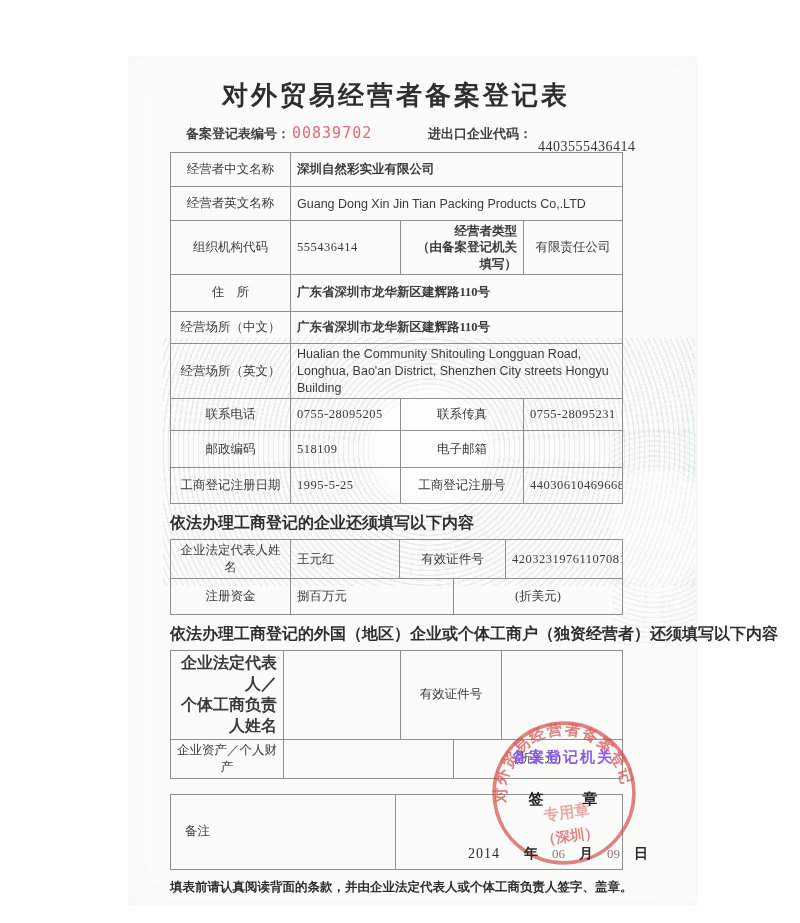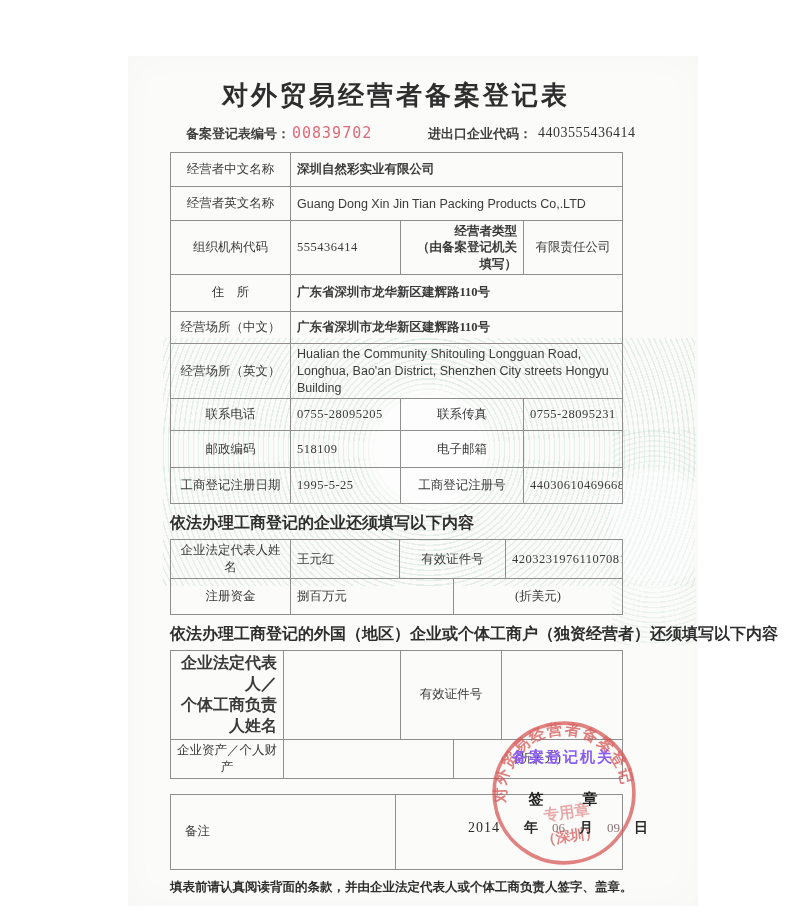--- a/index.html
+++ b/index.html
@@ -33,21 +33,21 @@
   }
   .header-line{position:relative;height:20px;margin-bottom:9px;font-size:13px;}
   .hl-label{font-weight:bold;color:#404040;}
   .form-no-label{position:absolute;left:16px;top:2px;}
   .form-no{
     position:absolute;left:122px;top:1px;
     font-family:"DejaVu Sans Mono","Liberation Mono",monospace;
     font-size:15px;letter-spacing:1px;color:#e06a78;
   }
   .ie-code-label{position:absolute;left:258px;top:2px;}
-  .ie-code{position:absolute;left:368px;top:2px;font-size:14px;letter-spacing:1px;color:#333;}
+  .ie-code{position:absolute;left:368px;top:16px;font-size:14px;letter-spacing:1px;color:#333;}
   table.frm{border-collapse:collapse;table-layout:fixed;width:452px;background:transparent;}
   table.frm td{
     border:1px solid #8f8f8f;
     font-size:12.5px;color:#3a3a3a;
     padding:2px 6px;vertical-align:middle;
     overflow:hidden;
   }
   td.lab{text-align:center;padding:2px 2px;}
   td.val{text-align:left;padding-left:12px;}
   .cn-strong{font-weight:bold;font-size:15px;color:#222;}
@@ -63,21 +63,21 @@
   }
   .remark-table{margin-top:15px;}
   .remark-table td{vertical-align:top;padding-top:7px;margin-left:16px;}
   .footnote{
     margin-top:9px;font-size:12.5px;font-weight:bold;color:#2e2e2e;white-space:nowrap;
   }
   .authority-block{position:absolute;left:445px;top:748px;width:236px;z-index:4;text-align:center;}
   .authority-label{font-size:15px;font-weight:bold;color:#8b5cf6;letter-spacing:2px;}
   .sign-label{margin-top:23px;font-size:15px;font-weight:bold;color:#1f1f1f;letter-spacing:12px;padding-left:12px;}
   .date-line{
-    margin-top:10px;display:flex;justify-content:center;align-items:baseline;
+    margin-top:36px;display:flex;justify-content:center;align-items:baseline;
     font-size:14px;color:#2a2a2a;
   }
   .date-line .y{letter-spacing:1px;margin-right:14px;}
   .date-line .unit{font-weight:bold;margin:0 10px;}
   .date-line .stamped{color:#8a7474;font-size:13px;margin:0 4px;}
   .stamp{
     position:absolute;left:487px;top:716px;width:154px;height:154px;z-index:3;
     transform:rotate(-8deg);opacity:.88;
   }
 </style>

